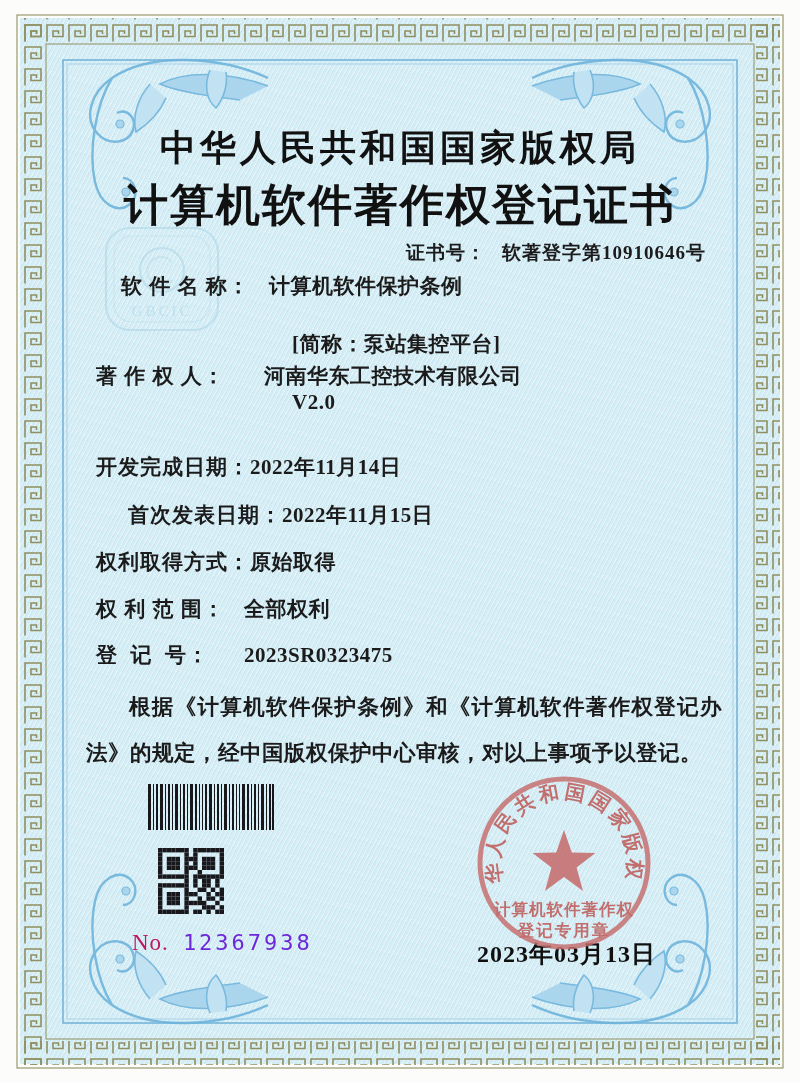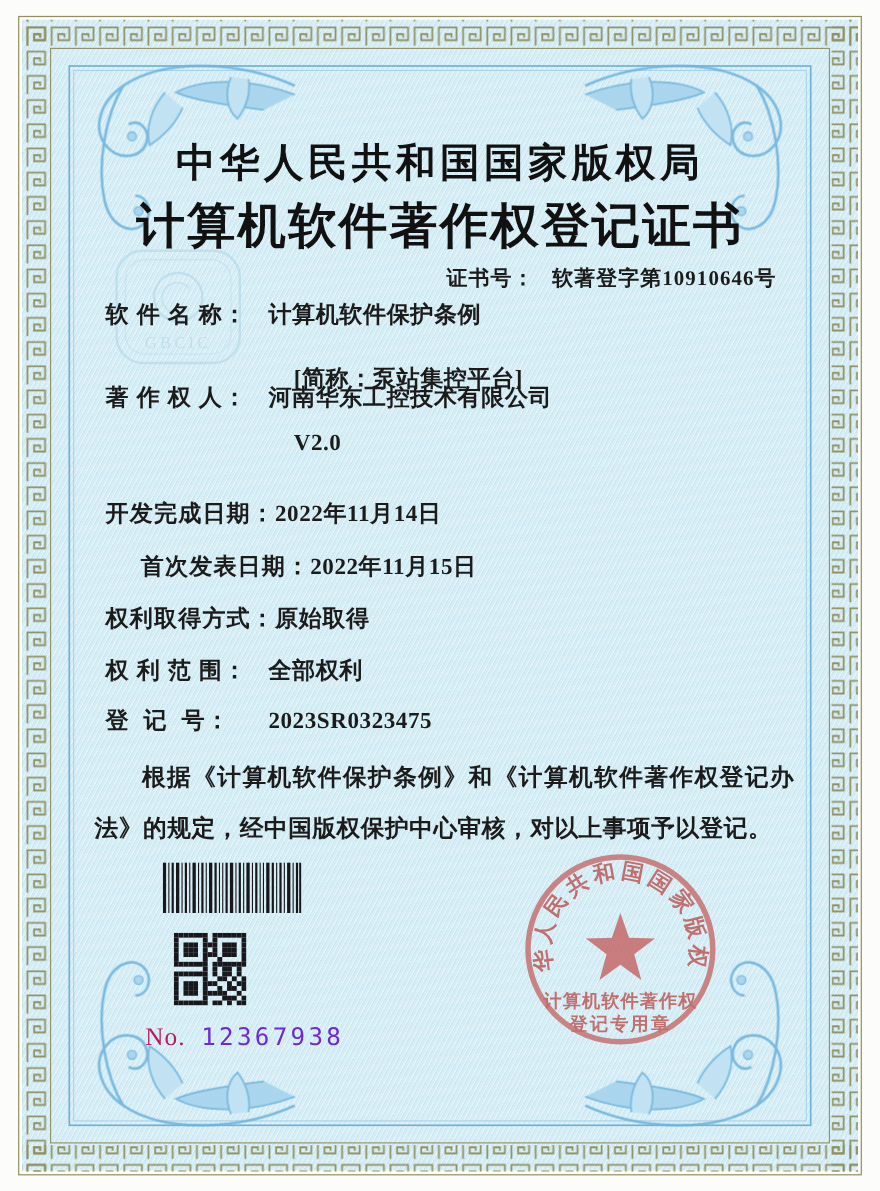--- a/index.html
+++ b/index.html
@@ -34,21 +34,21 @@
   }
   .certno {
     position:absolute; top:240px; right:94px;
     font-size:19px; font-weight:700; letter-spacing:1px;
   }
   .certno .lbl { margin-right:16px; }
 
   .field { position:absolute; left:96px; display:flex; font-size:21px; font-weight:700; }
   .field .flabel { white-space:pre; min-width:148px; letter-spacing:1px; }
   .field .fvalue { white-space:pre; line-height:29px; letter-spacing:0.5px; }
-  #f0 { top:272px; } #f1 { top:347px; } #f2 { top:453px; }
+  #f0 { top:272px;margin-left:25px; } #f1 { top:362px;gap:20px; } #f2 { top:453px; }
   #f3 { top:501px;margin-left:32px; } #f4 { top:548px; } #f5 { top:595px; } #f6 { top:641px; }
 
   .statement {
     position:absolute; left:86px; top:684px; width:636px;
     font-size:21.5px; font-weight:600; line-height:46px;
     text-indent:2em; letter-spacing:0.5px; text-align:justify;
   }
 
   .barcode { position:absolute; left:148px; top:784px; }
   .qrcode  { position:absolute; left:158px; top:848px; }
@@ -342,20 +342,21 @@
       <rect x="39.60" y="61.60" width="4.40" height="4.40" fill="#17171c"></rect>
       <rect x="48.40" y="61.60" width="4.40" height="4.40" fill="#17171c"></rect>
       <rect x="57.20" y="61.60" width="4.40" height="4.40" fill="#17171c"></rect>
       <rect x="61.60" y="61.60" width="4.40" height="4.40" fill="#17171c"></rect>
     </svg>
 
   <div class="serial">
     <span class="no-lbl">No.</span><span class="no-num">12367938</span>
   </div>
 
+  <div class="issue-date">2023年03月13日</div>
 
   <svg class="seal" width="196" height="202" viewBox="0 0 196 202">
     <defs>
       <path id="sealArc" d="M41,126 A64,64 0 1 1 155,126" fill="none"></path>
     </defs>
     <circle cx="98" cy="97" r="84" fill="none" stroke="#c66e6d" stroke-width="5" opacity="0.92"></circle>
     <text font-size="20" font-weight="700" fill="#bf615f" letter-spacing="4" font-family="Liberation Serif, serif">
       <textPath href="#sealArc" startOffset="50%" text-anchor="middle">中华人民共和国国家版权局</textPath>
     </text>
     <polygon fill="#c4605e" opacity="0.88" points="98,64 105.8,86.5 129.4,87.1 110.6,101.5 117,124.9 98,111 79,124.9 85.4,101.5 66.6,87.1 90.2,86.5"></polygon>

